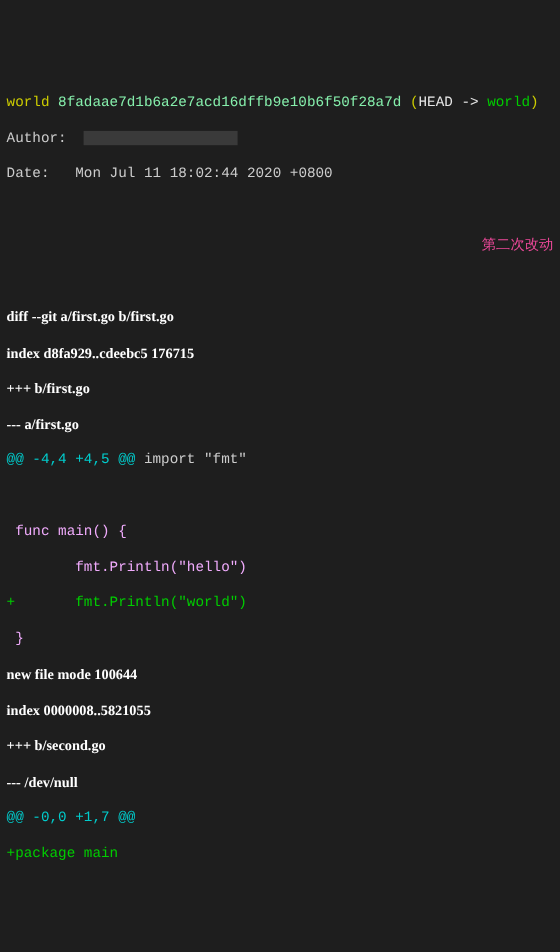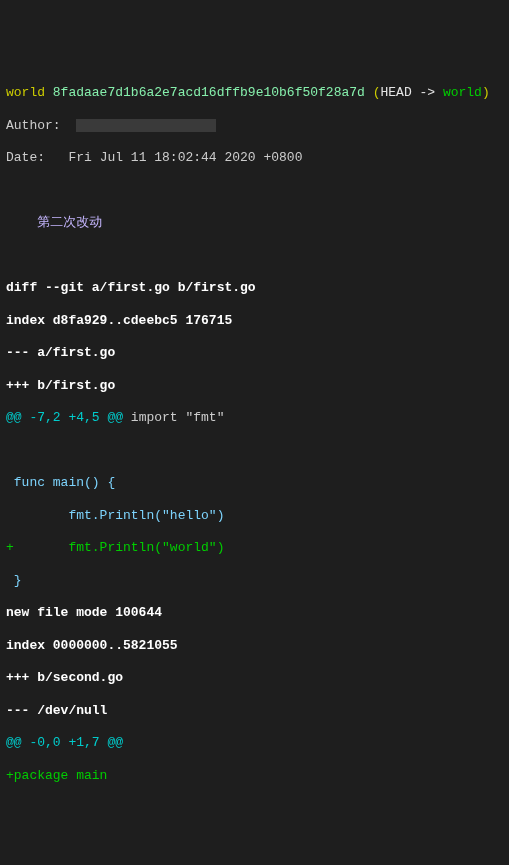--- a/index.html
+++ b/index.html
@@ -52,64 +52,66 @@
     .author-redacted {
       display: inline-block;
       width: 140px;
       height: 13px;
       background: #3a3a3a;
       vertical-align: middle;
     }
     .diff-header {
       color: #ffffff;
       font-weight: bold;
+      font-family: Liberation Serif, serif;
     }
     .hunk {
       color: #00cccc;
     }
     .hunk-context {
       color: #cccccc;
     }
     .ctx {
-      color: #7dd3fc;
+      color: #f0abfc;
     }
     .add {
       color: #00cc00;
     }
     .msg {
-      color: #c4b5fd;
+      color: #ec4899;
+      text-align: right;
     }
     .term-line {
       min-height: 16px;
     }
   </style>
 </head>
 <body>
 
 
 
 <div>
 <div class="term-line"><span class="commit-label">world </span><span class="commit-hash">8fadaae7d1b6a2e7acd16dffb9e10b6f50f28a7d</span><span class="paren"> (</span><span class="head-ref">HEAD -&gt;</span><span class="branch"> world</span><span class="paren">)</span></div>
 <div class="term-line"><span class="white">Author:  </span><span class="author-redacted"></span></div>
-<div class="term-line"><span class="white">Date:   </span><span class="white">Fri Jul 11 18:02:44 2020 +0800</span></div>
+<div class="term-line"><span class="white">Date:   </span><span class="white">Mon Jul 11 18:02:44 2020 +0800</span></div>
 <div class="term-line"> </div>
 <div class="term-line msg">    第二次改动</div>
 <div class="term-line"> </div>
 <div class="term-line diff-header">diff --git a/first.go b/first.go</div>
 <div class="term-line diff-header">index d8fa929..cdeebc5 176715</div>
+<div class="term-line diff-header">+++ b/first.go</div>
 <div class="term-line diff-header">--- a/first.go</div>
-<div class="term-line diff-header">+++ b/first.go</div>
-<div class="term-line"><span class="hunk">@@ -7,2 +4,5 @@</span><span class="hunk-context"> import "fmt"</span></div>
+<div class="term-line"><span class="hunk">@@ -4,4 +4,5 @@</span><span class="hunk-context"> import "fmt"</span></div>
 <div class="term-line ctx"></div>
 <div class="term-line ctx"> func main() {</div>
 <div class="term-line ctx">        fmt.Println("hello")</div>
 <div class="term-line add">+       fmt.Println("world")</div>
 <div class="term-line ctx"> }</div>
 <div class="term-line diff-header">new file mode 100644</div>
-<div class="term-line diff-header">index 0000000..5821055</div>
+<div class="term-line diff-header">index 0000008..5821055</div>
 <div class="term-line diff-header">+++ b/second.go</div>
 <div class="term-line diff-header">--- /dev/null</div>
 <div class="term-line"><span class="hunk">@@ -0,0 +1,7 @@</span></div>
 <div class="term-line add">+package main</div>
 
 
 
 
 
 

